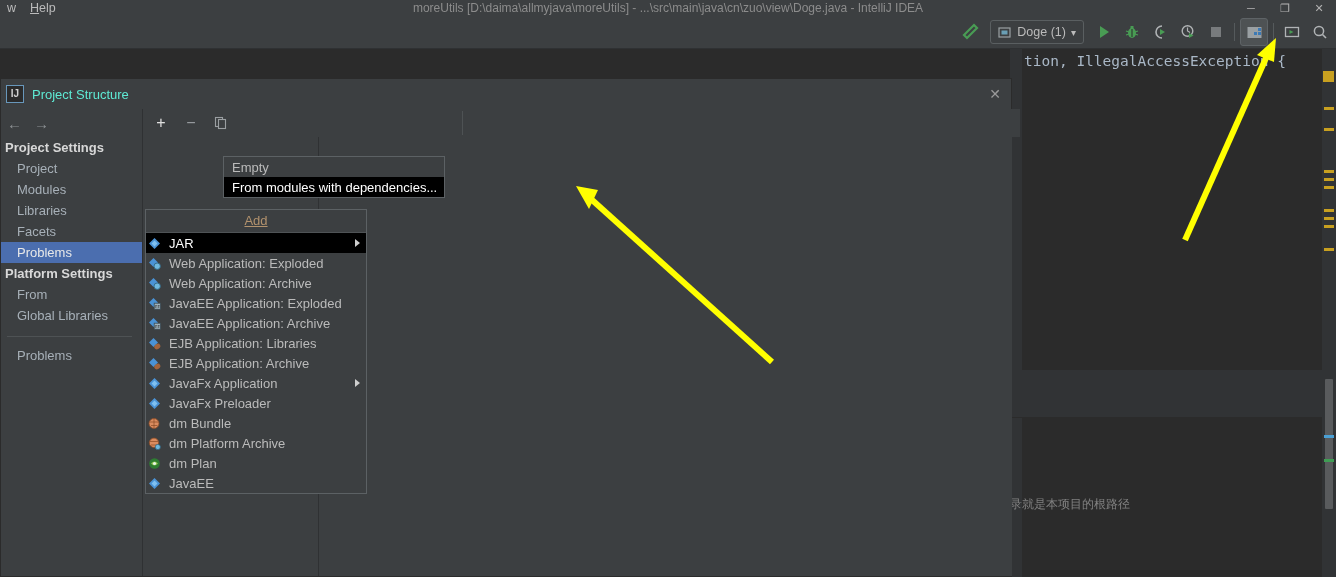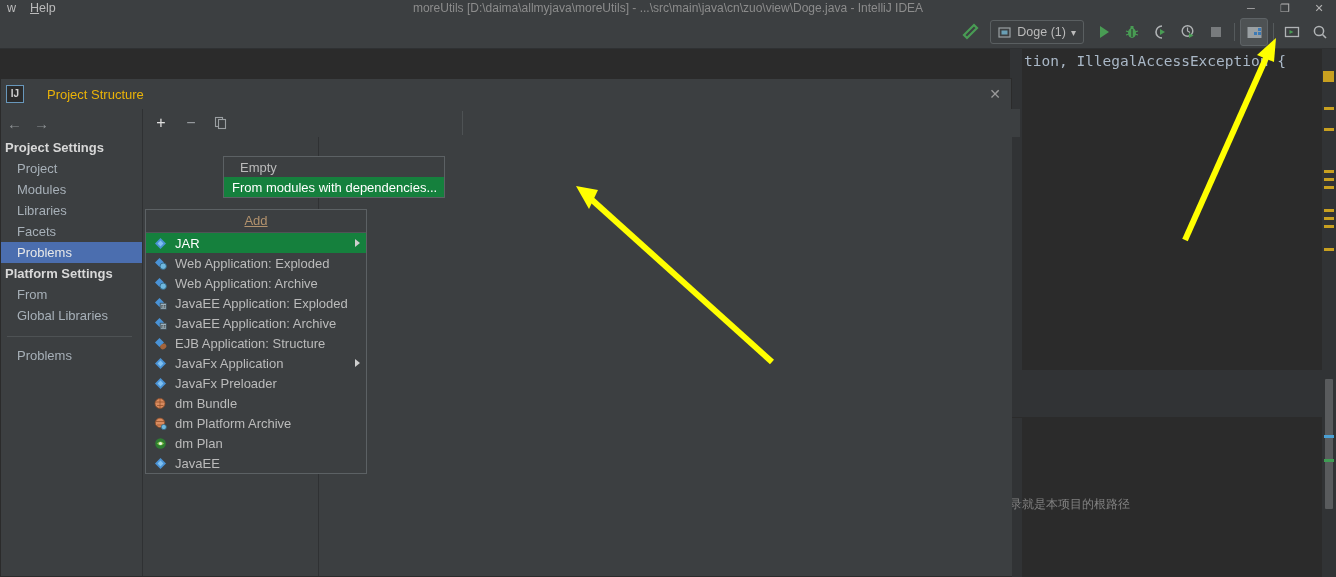--- a/index.html
+++ b/index.html
@@ -201,23 +201,23 @@
     border: 1px solid #6897bb;
     color: #d0d0d0;
     font-size: 10px;
     font-weight: bold;
     display: flex;
     align-items: center;
     justify-content: center;
     line-height: 1;
   }
   .dlg-title {
-    margin-left: 23px;
+    margin-left: 8px;
     font-size: 13px;
-    color: #eab308;
+    color: #5eead4;
   }
   .dlg-close {
     position: absolute;
     right: 6px; top: 5px;
     width: 20px; height: 20px;
     display: flex;
     align-items: center;
     justify-content: center;
     color: #9a9a9a;
     font-size: 14px;
@@ -321,27 +321,26 @@
     text-align: center;
     font-size: 13px;
     color: #b2926d;
     border-bottom: 1px solid #4f5356;
     text-decoration: underline;
   }
   .mi {
     display: flex;
     align-items: center;
     height: 20px;
-    padding-left: 6px;
     font-size: 13px;
     color: #bbbbbb;
     position: relative;
   }
   .mi.selected {
-    background: #15803d;
+    background: #000000;
     color: #ffffff;
   }
   .mi-label { margin-left: 7px; white-space: nowrap; }
   .mi-arrow {
     position: absolute;
     right: 6px;
     width: 0; height: 0;
     border-left: 5px solid #cfcfcf;
     border-top: 4px solid transparent;
     border-bottom: 4px solid transparent;
@@ -608,23 +607,32 @@
         <span class="mi-label">JavaEE Application: Archive</span>
       </div>
 
       <div class="mi">
         <span class="icon-wrap">
           <svg width="13" height="13" viewBox="0 0 13 13">
               <path d="M5.5 1 L10 5.5 L5.5 10 L1 5.5 Z" fill="#4a93d6"></path>
               <ellipse cx="9.3" cy="9.5" rx="3.2" ry="2.6" fill="#a3643c" transform="rotate(-30 9.3 9.5)"></ellipse>
             </svg>
         </span>
-        <span class="mi-label">EJB Application: Structure</span>
-      </div>
-
+        <span class="mi-label">EJB Application: Libraries</span>
+      </div>
+
+      <div class="mi">
+        <span class="icon-wrap">
+          <svg width="13" height="13" viewBox="0 0 13 13">
+              <path d="M5.5 1 L10 5.5 L5.5 10 L1 5.5 Z" fill="#4a93d6"></path>
+              <ellipse cx="9.3" cy="9.5" rx="3.2" ry="2.6" fill="#a3643c" transform="rotate(-30 9.3 9.5)"></ellipse>
+            </svg>
+        </span>
+        <span class="mi-label">EJB Application: Archive</span>
+      </div>
 
       <div class="mi">
         <span class="icon-wrap">
           <svg width="13" height="13" viewBox="0 0 13 13">
               <path d="M6.5 1 L12 6.5 L6.5 12 L1 6.5 Z" fill="#4a93d6"></path>
               <path d="M6.5 3.6 L9.4 6.5 L6.5 9.4 L3.6 6.5 Z" fill="#7fc0f0"></path>
             </svg>
         </span>
         <span class="mi-label">JavaFx Application</span>
         <span class="mi-arrow"></span>
@@ -680,21 +688,21 @@
               <path d="M6.5 1 L12 6.5 L6.5 12 L1 6.5 Z" fill="#4a93d6"></path>
               <path d="M6.5 3.6 L9.4 6.5 L6.5 9.4 L3.6 6.5 Z" fill="#7fc0f0"></path>
             </svg>
         </span>
         <span class="mi-label">JavaEE</span>
       </div>
     </div>
 
     <div class="sub-menu" style="left:222px; top:77px; width:222px;">
       <div class="mi">
-        <span class="mi-label" style="margin-left:8px;">Empty</span>
+        <span class="mi-label" style="margin-left:0;">Empty</span>
       </div>
       <div class="mi selected">
         <span class="mi-label" style="margin-left:0;">From modules with dependencies...</span>
       </div>
     </div>
 
   </div>
 
   <svg class="annot" viewBox="0 0 1336 577">
     <g>

